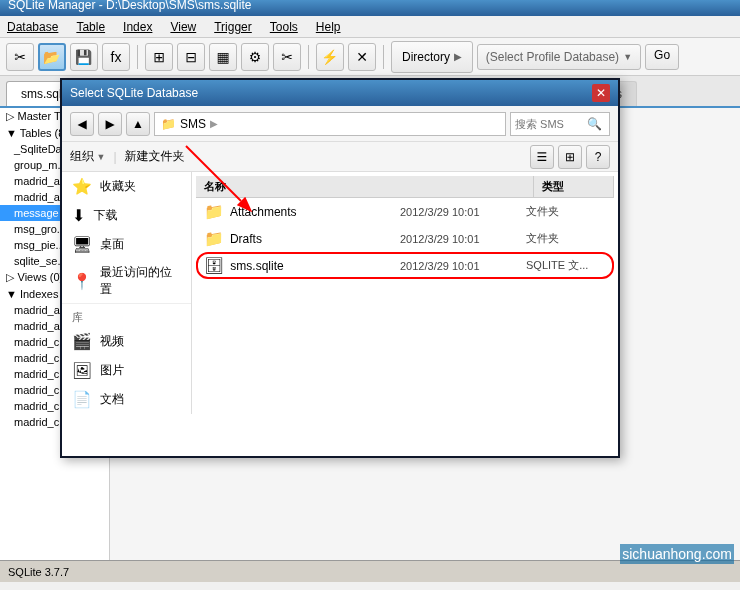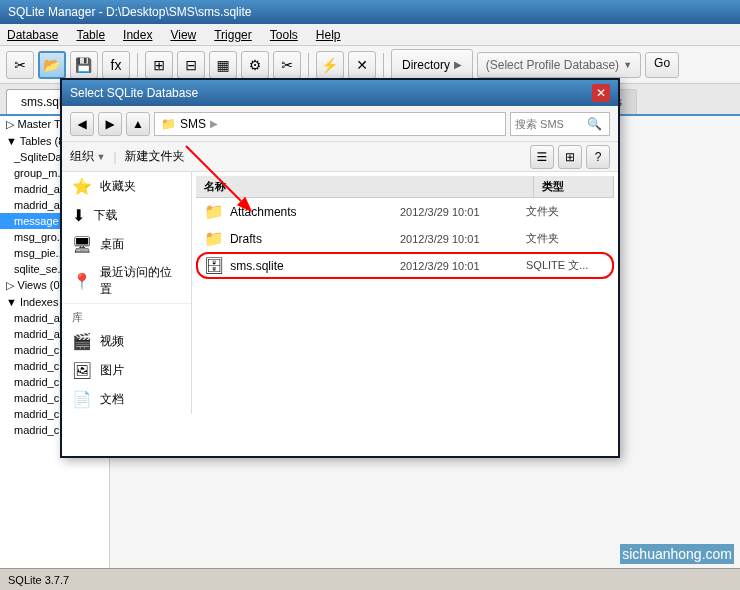--- a/index.html
+++ b/index.html
@@ -12,22 +12,22 @@
       overflow: hidden;
     }
 
     
     .title-bar {
       background: linear-gradient(to bottom, #4a90c8, #2a6099);
       color: white;
       padding: 4px 8px;
       font-size: 12px;
       display: flex;
-      align-items: center;
-      height: 24px;
+      align-items: flex-end;
+      height: 16px;
     }
 
     
     .menu-bar {
       background: #f0f0f0;
       border-bottom: 1px solid #ccc;
       display: flex;
       align-items: center;
       padding: 2px 4px;
       height: 22px;

